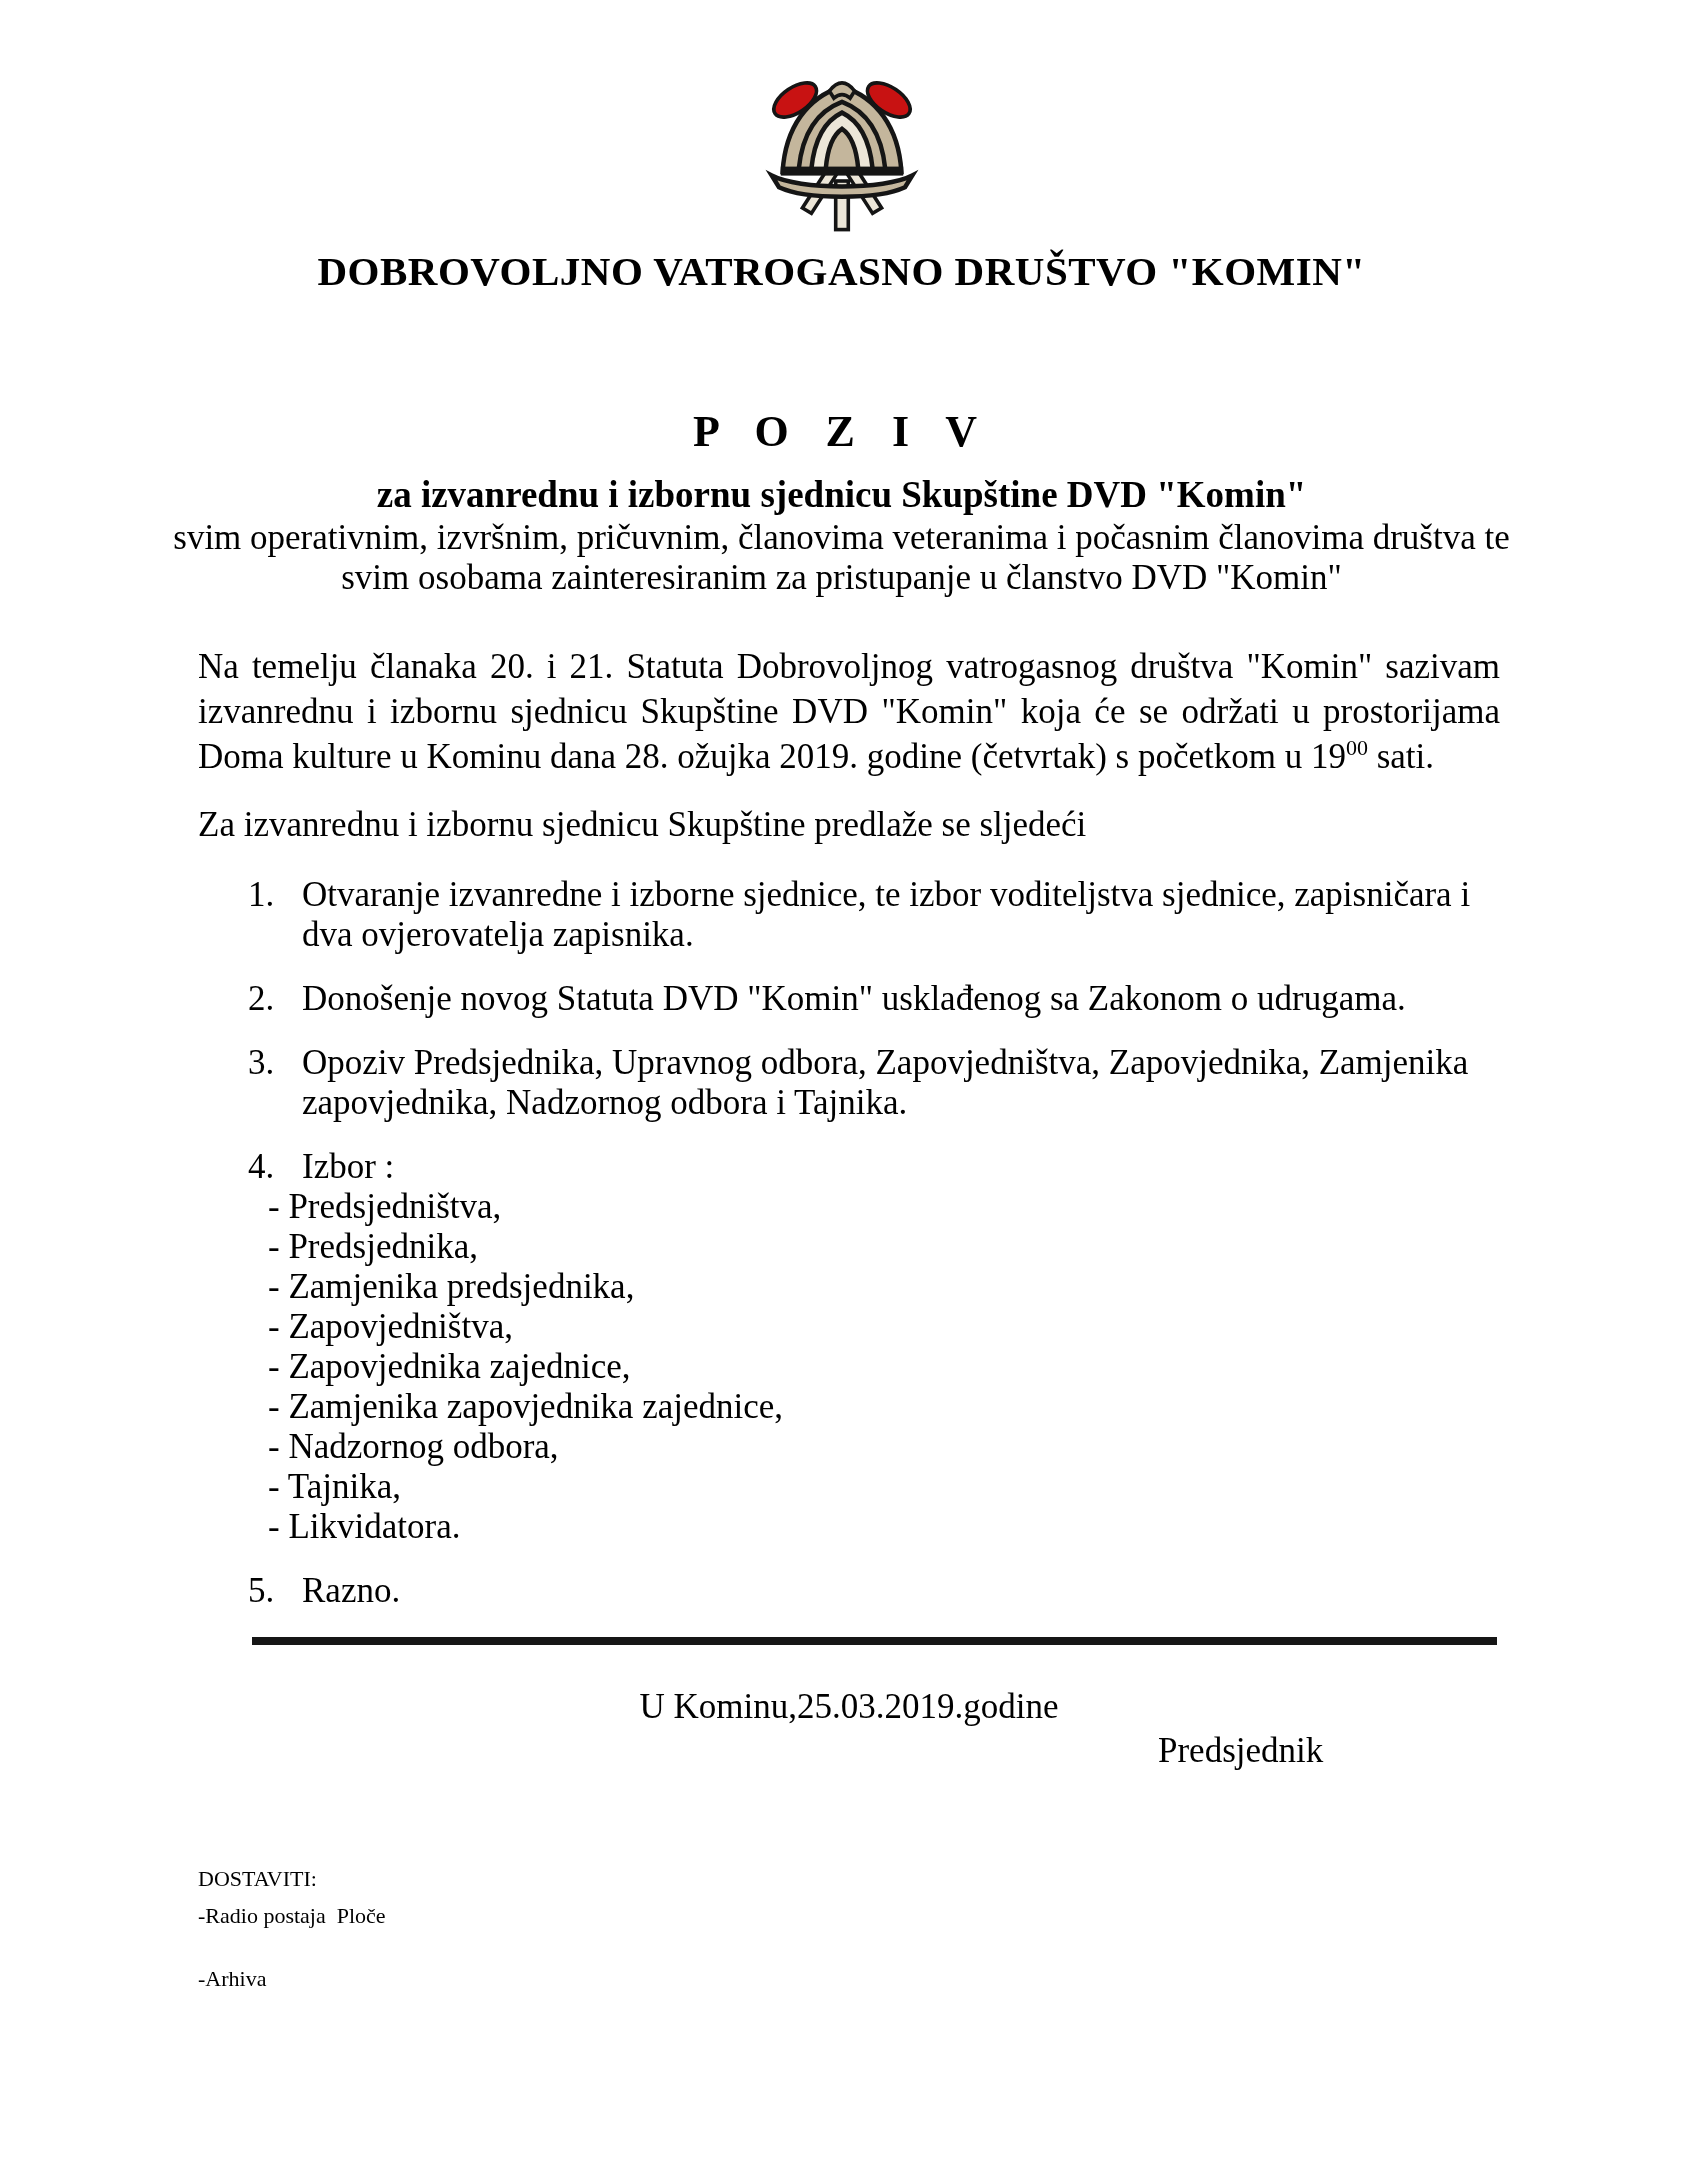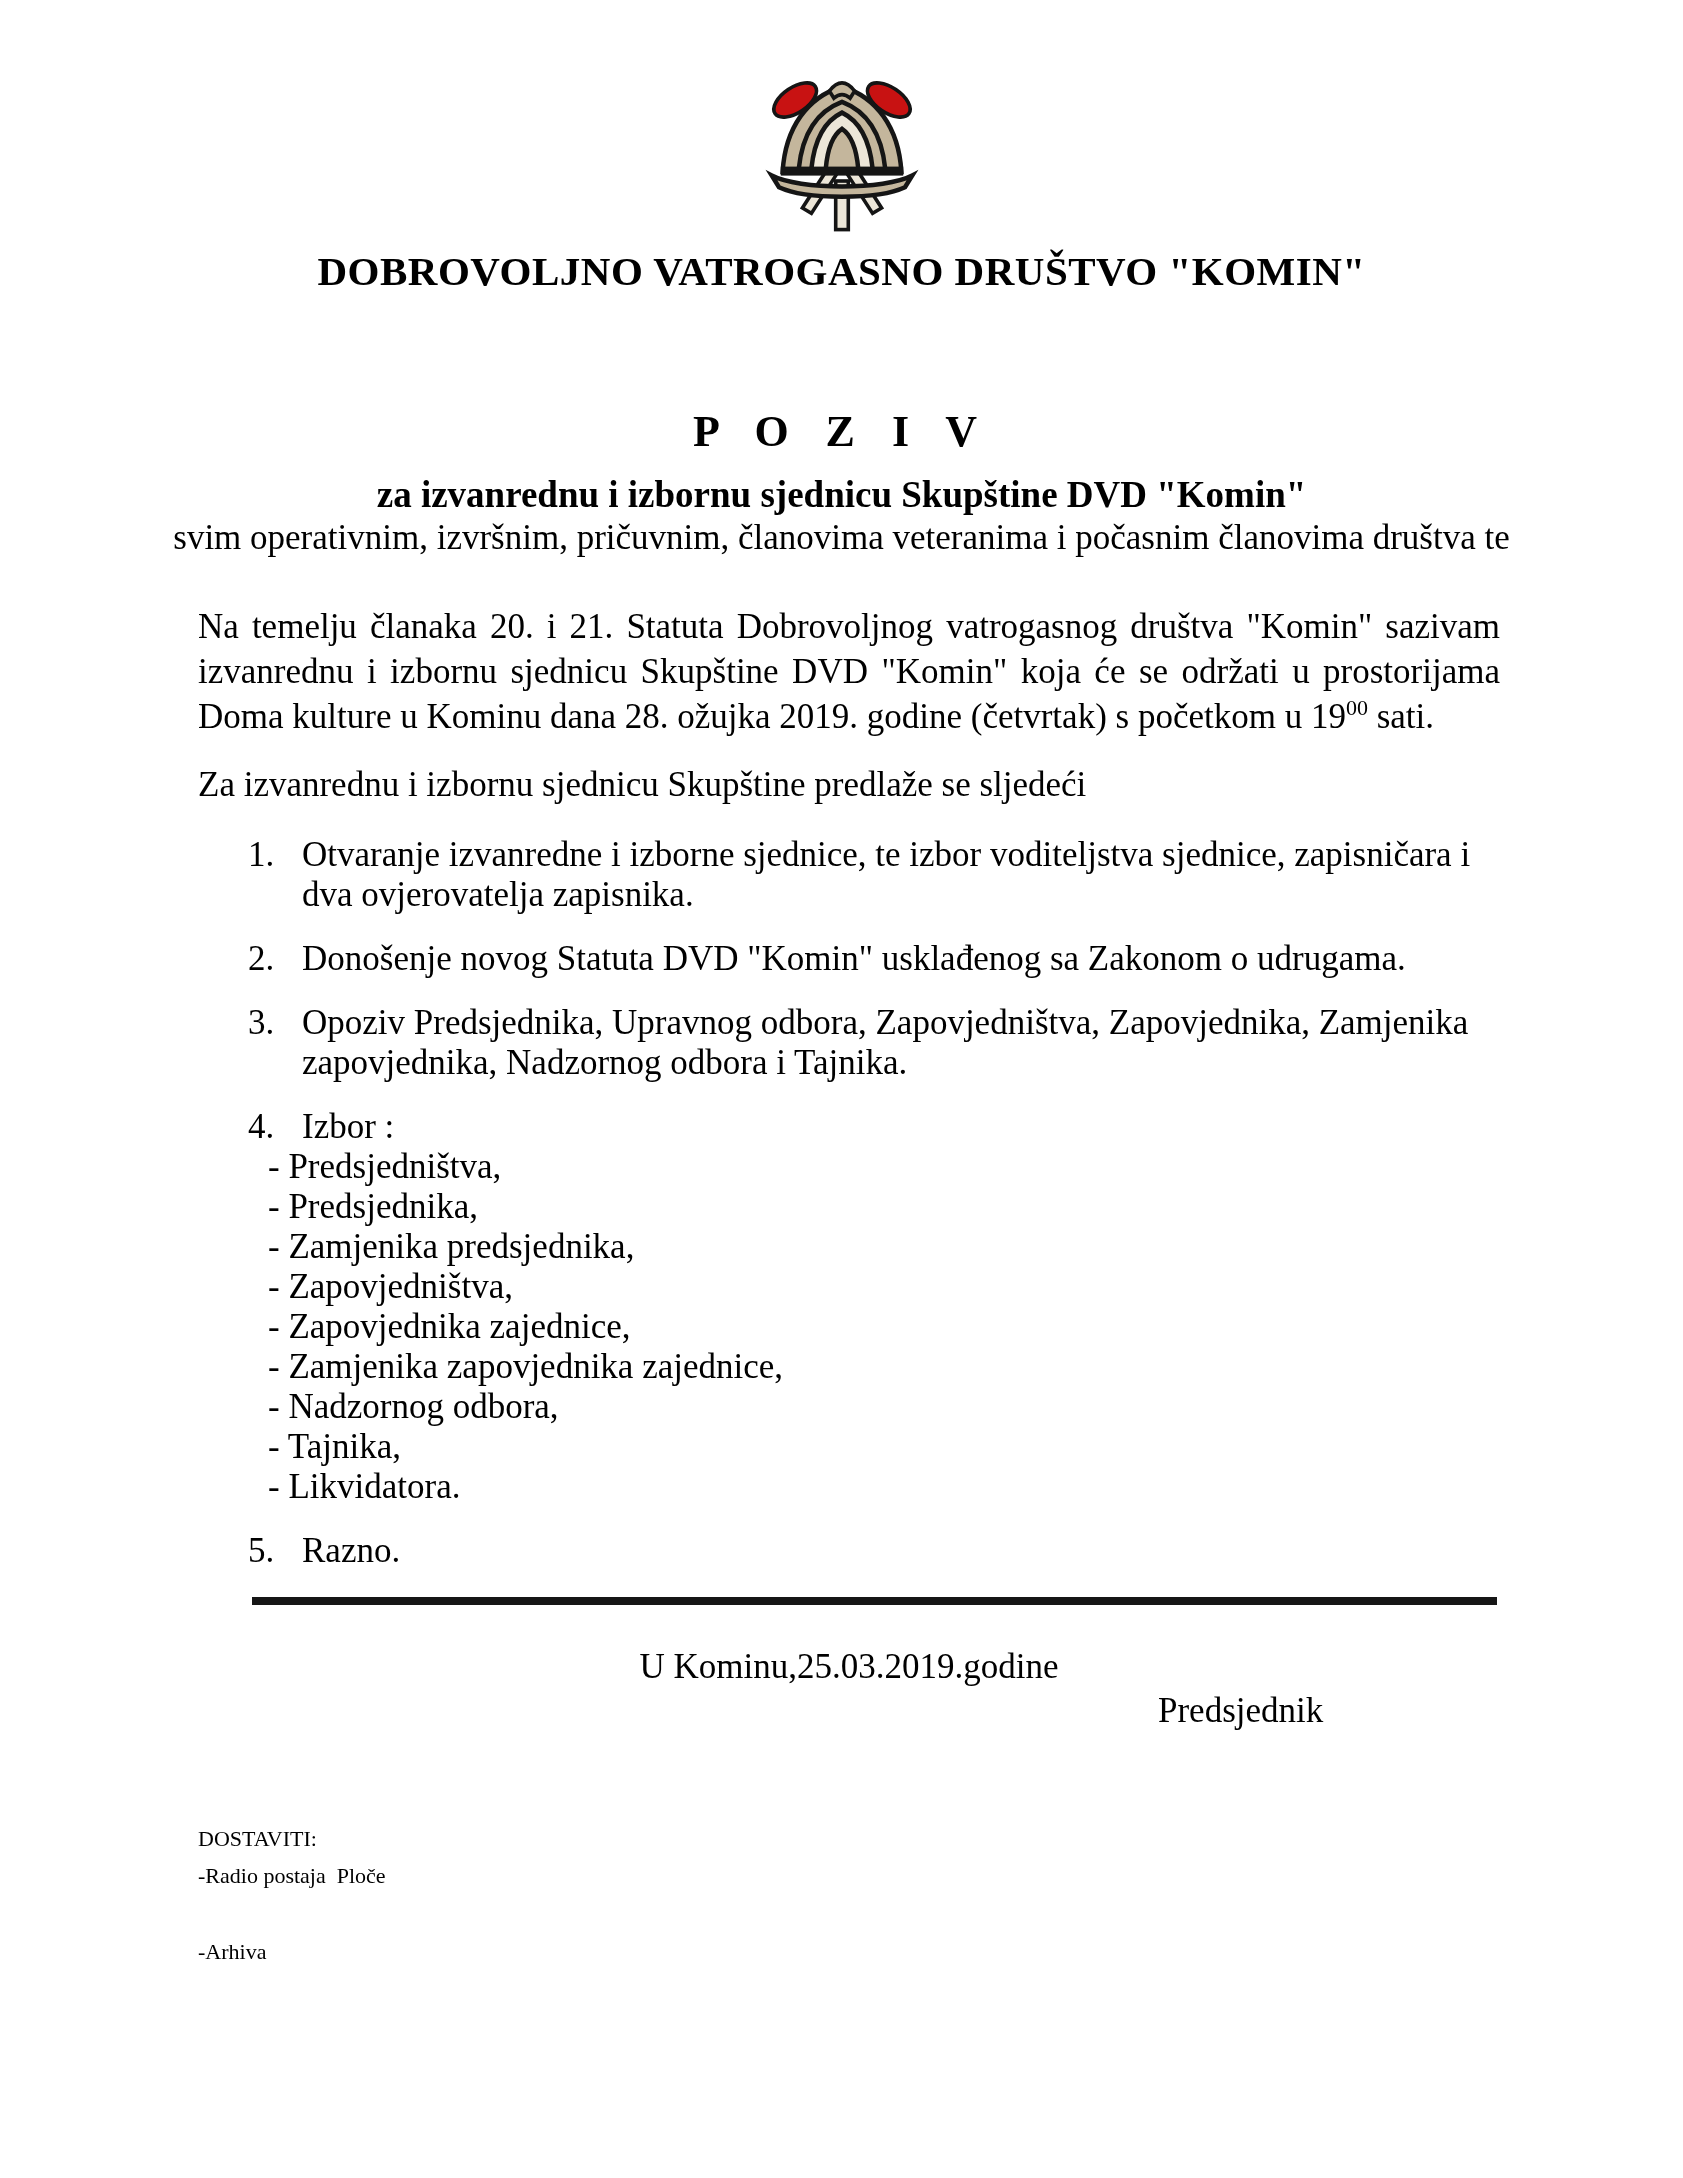--- a/index.html
+++ b/index.html
@@ -44,21 +44,21 @@
   .agenda-sub { margin-left: -34px; }
 
   .rule { margin: 26px 0 0 54px; width: 1245px; height: 8px; background: #161616; }
 
   .date-line { font-size: 35px; line-height: 44px; margin-top: 40px; text-align: center; }
 
   .signature { font-size: 35px; line-height: 44px; margin-left: 960px; }
 
   .dostaviti { margin-top: 87px; font-size: 22px; line-height: 37px; }
   .dist-line { white-space: pre-wrap; }
-  .dist-line.gap { margin-top: 39px; }
+  .dist-line.gap { margin-top: 26px; }
 </style>
 </head>
 <body>
 
 <div class="page">
 
   <div class="logo-wrap">
     <svg width="162" height="162" viewBox="0 0 180 180" aria-hidden="true">
 
       <polygon points="48,38 58,32 134,150 124,156" fill="var(--helmet-light)" stroke="var(--outline)" stroke-width="4"></polygon>
@@ -88,20 +88,21 @@
   </div>
 
   <div class="org-name center">DOBROVOLJNO VATROGASNO DRUŠTVO "KOMIN"</div>
 
   <div class="poziv center">P O Z I V</div>
 
   <div class="subtitle center">za izvanrednu i izbornu sjednicu Skupštine DVD "Komin"</div>
 
   <div class="audience center">
     <div>svim operativnim, izvršnim, pričuvnim, članovima veteranima i počasnim članovima društva te</div>
+    <div>svim osobama zainteresiranim za pristupanje u članstvo DVD "Komin"</div>
   </div>
 
   <div class="content">
     <div class="intro"><span>Na temelju članaka 20. i 21. Statuta Dobrovoljnog vatrogasnog društva "Komin" sazivam izvanrednu i izbornu sjednicu Skupštine DVD "Komin" koja će se održati u prostorijama Doma kulture u Kominu dana 28. ožujka 2019. godine (četvrtak) s početkom u 19</span><sup>00</sup><span> sati.</span></div>
 
     <div class="proposal">Za izvanrednu i izbornu sjednicu Skupštine predlaže se sljedeći</div>
   </div>
 
 
   <div class="content">

